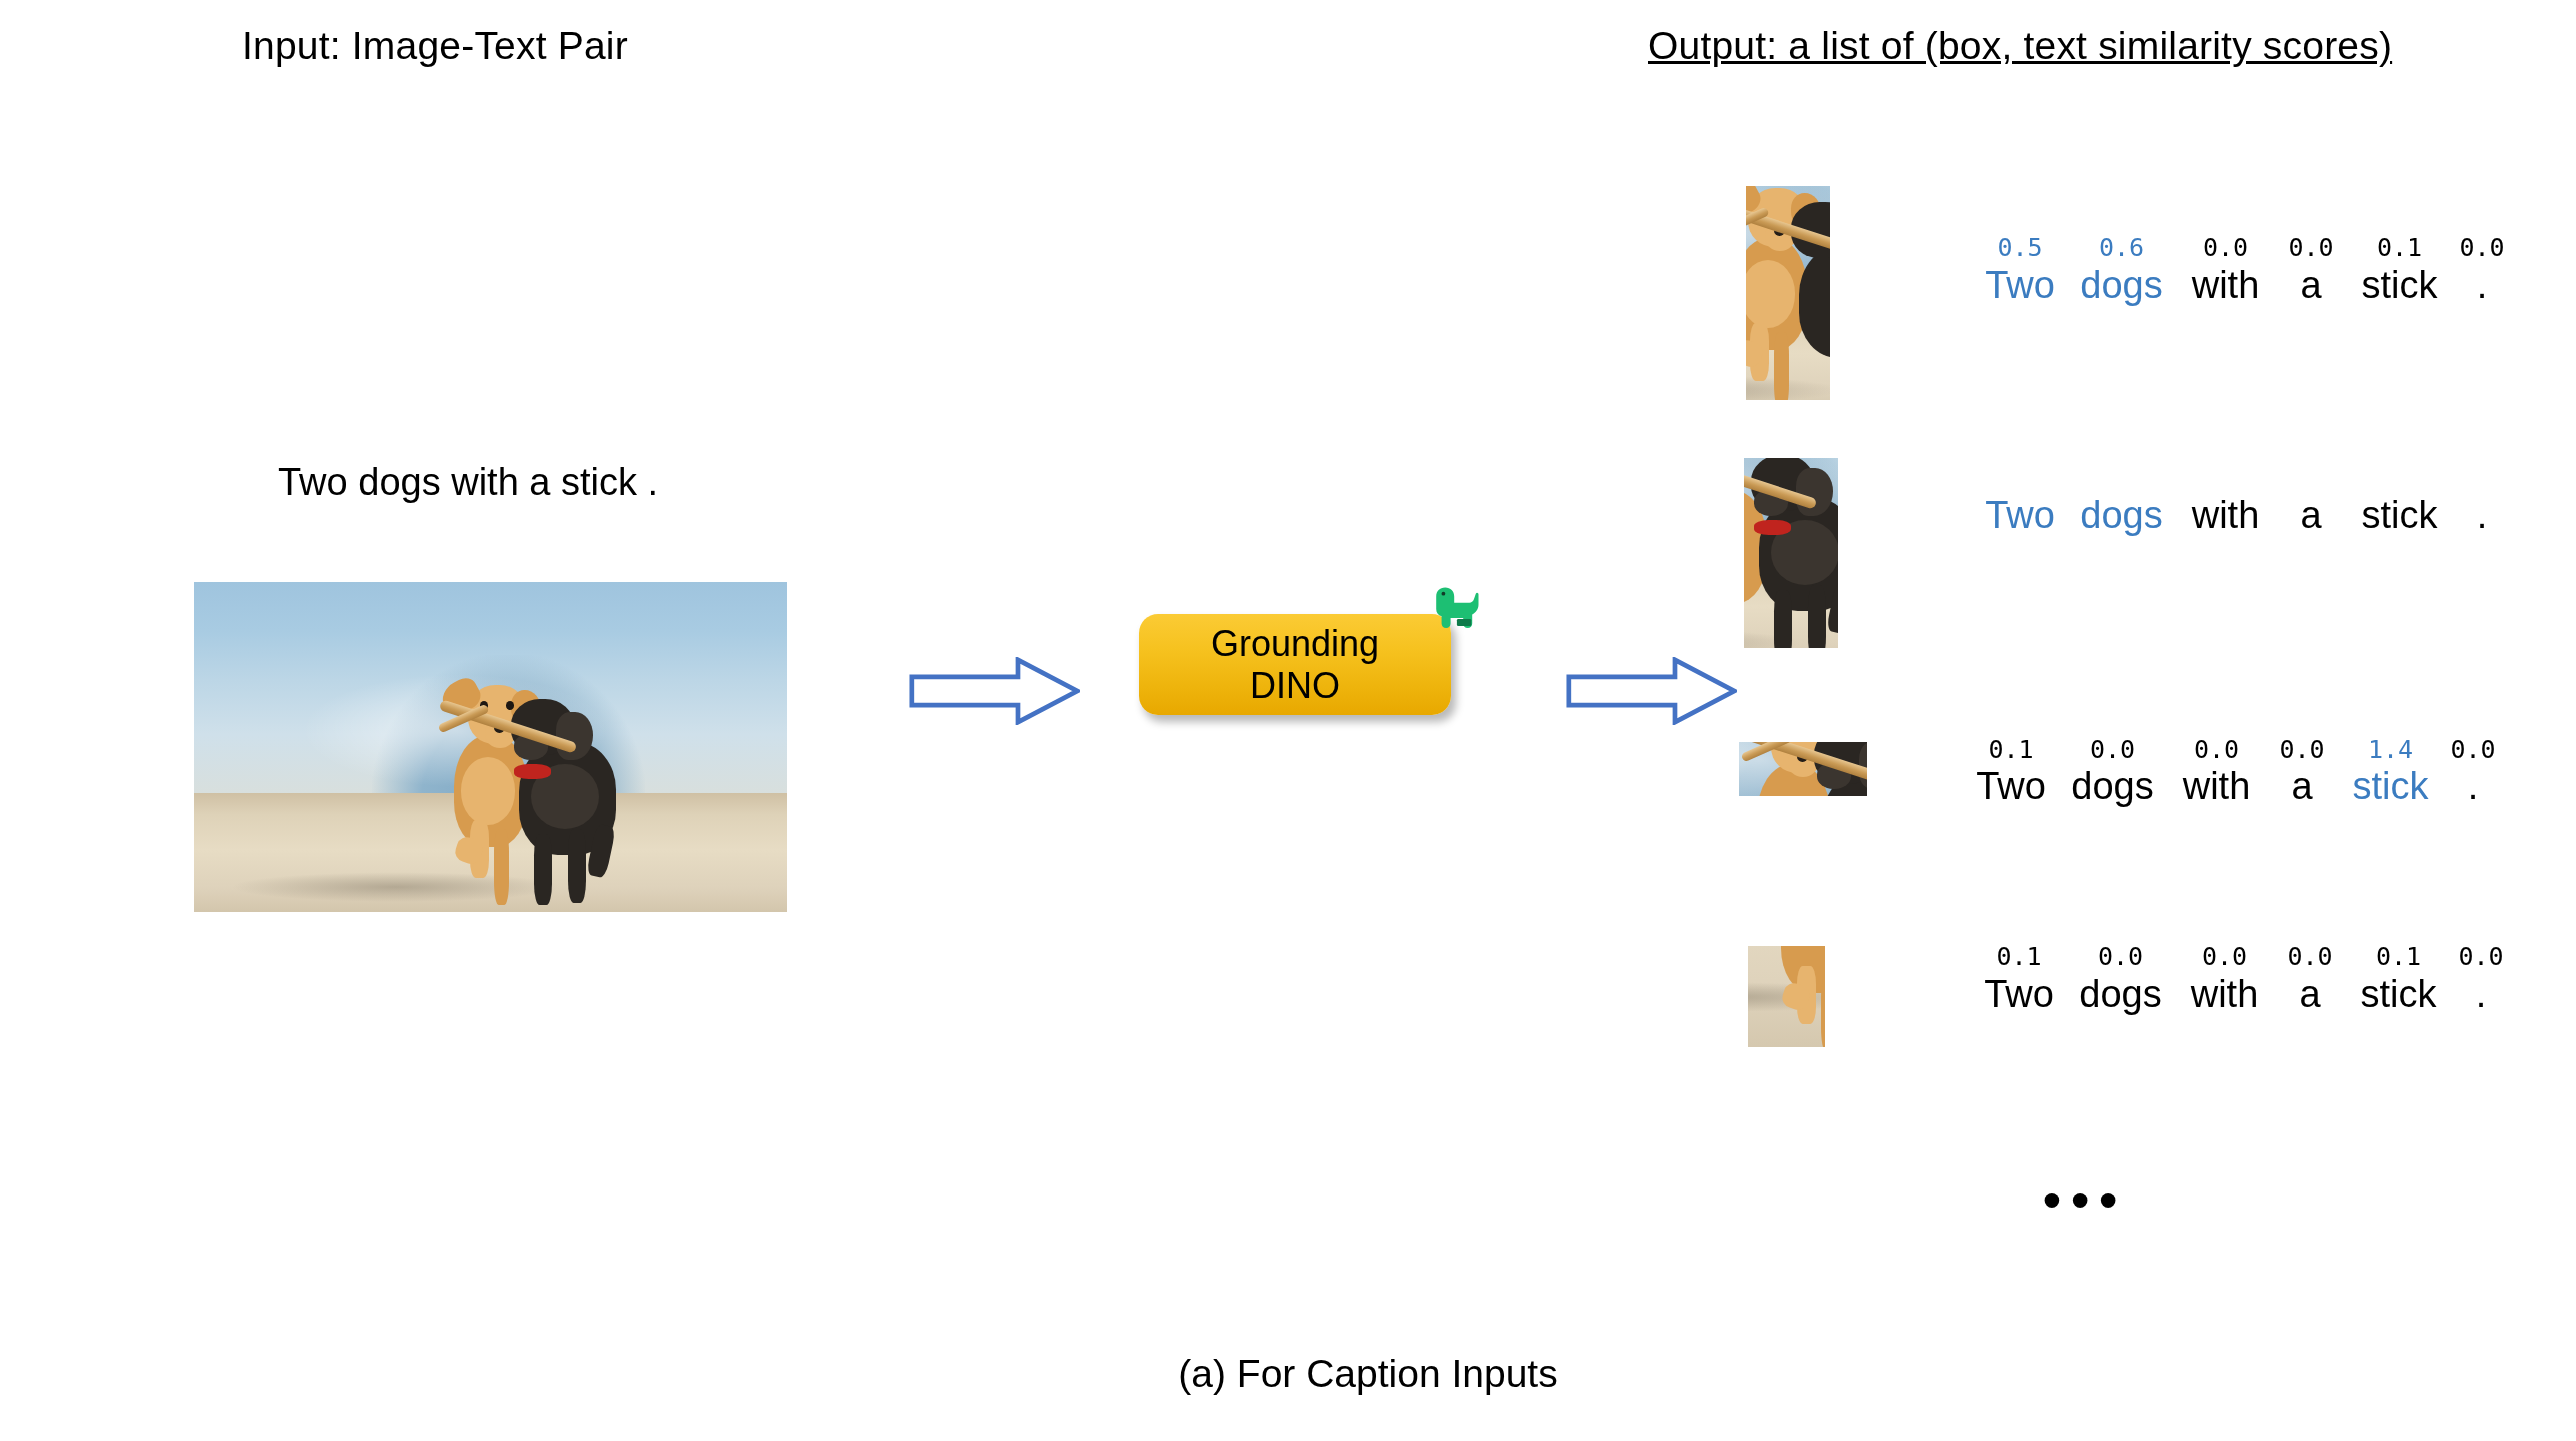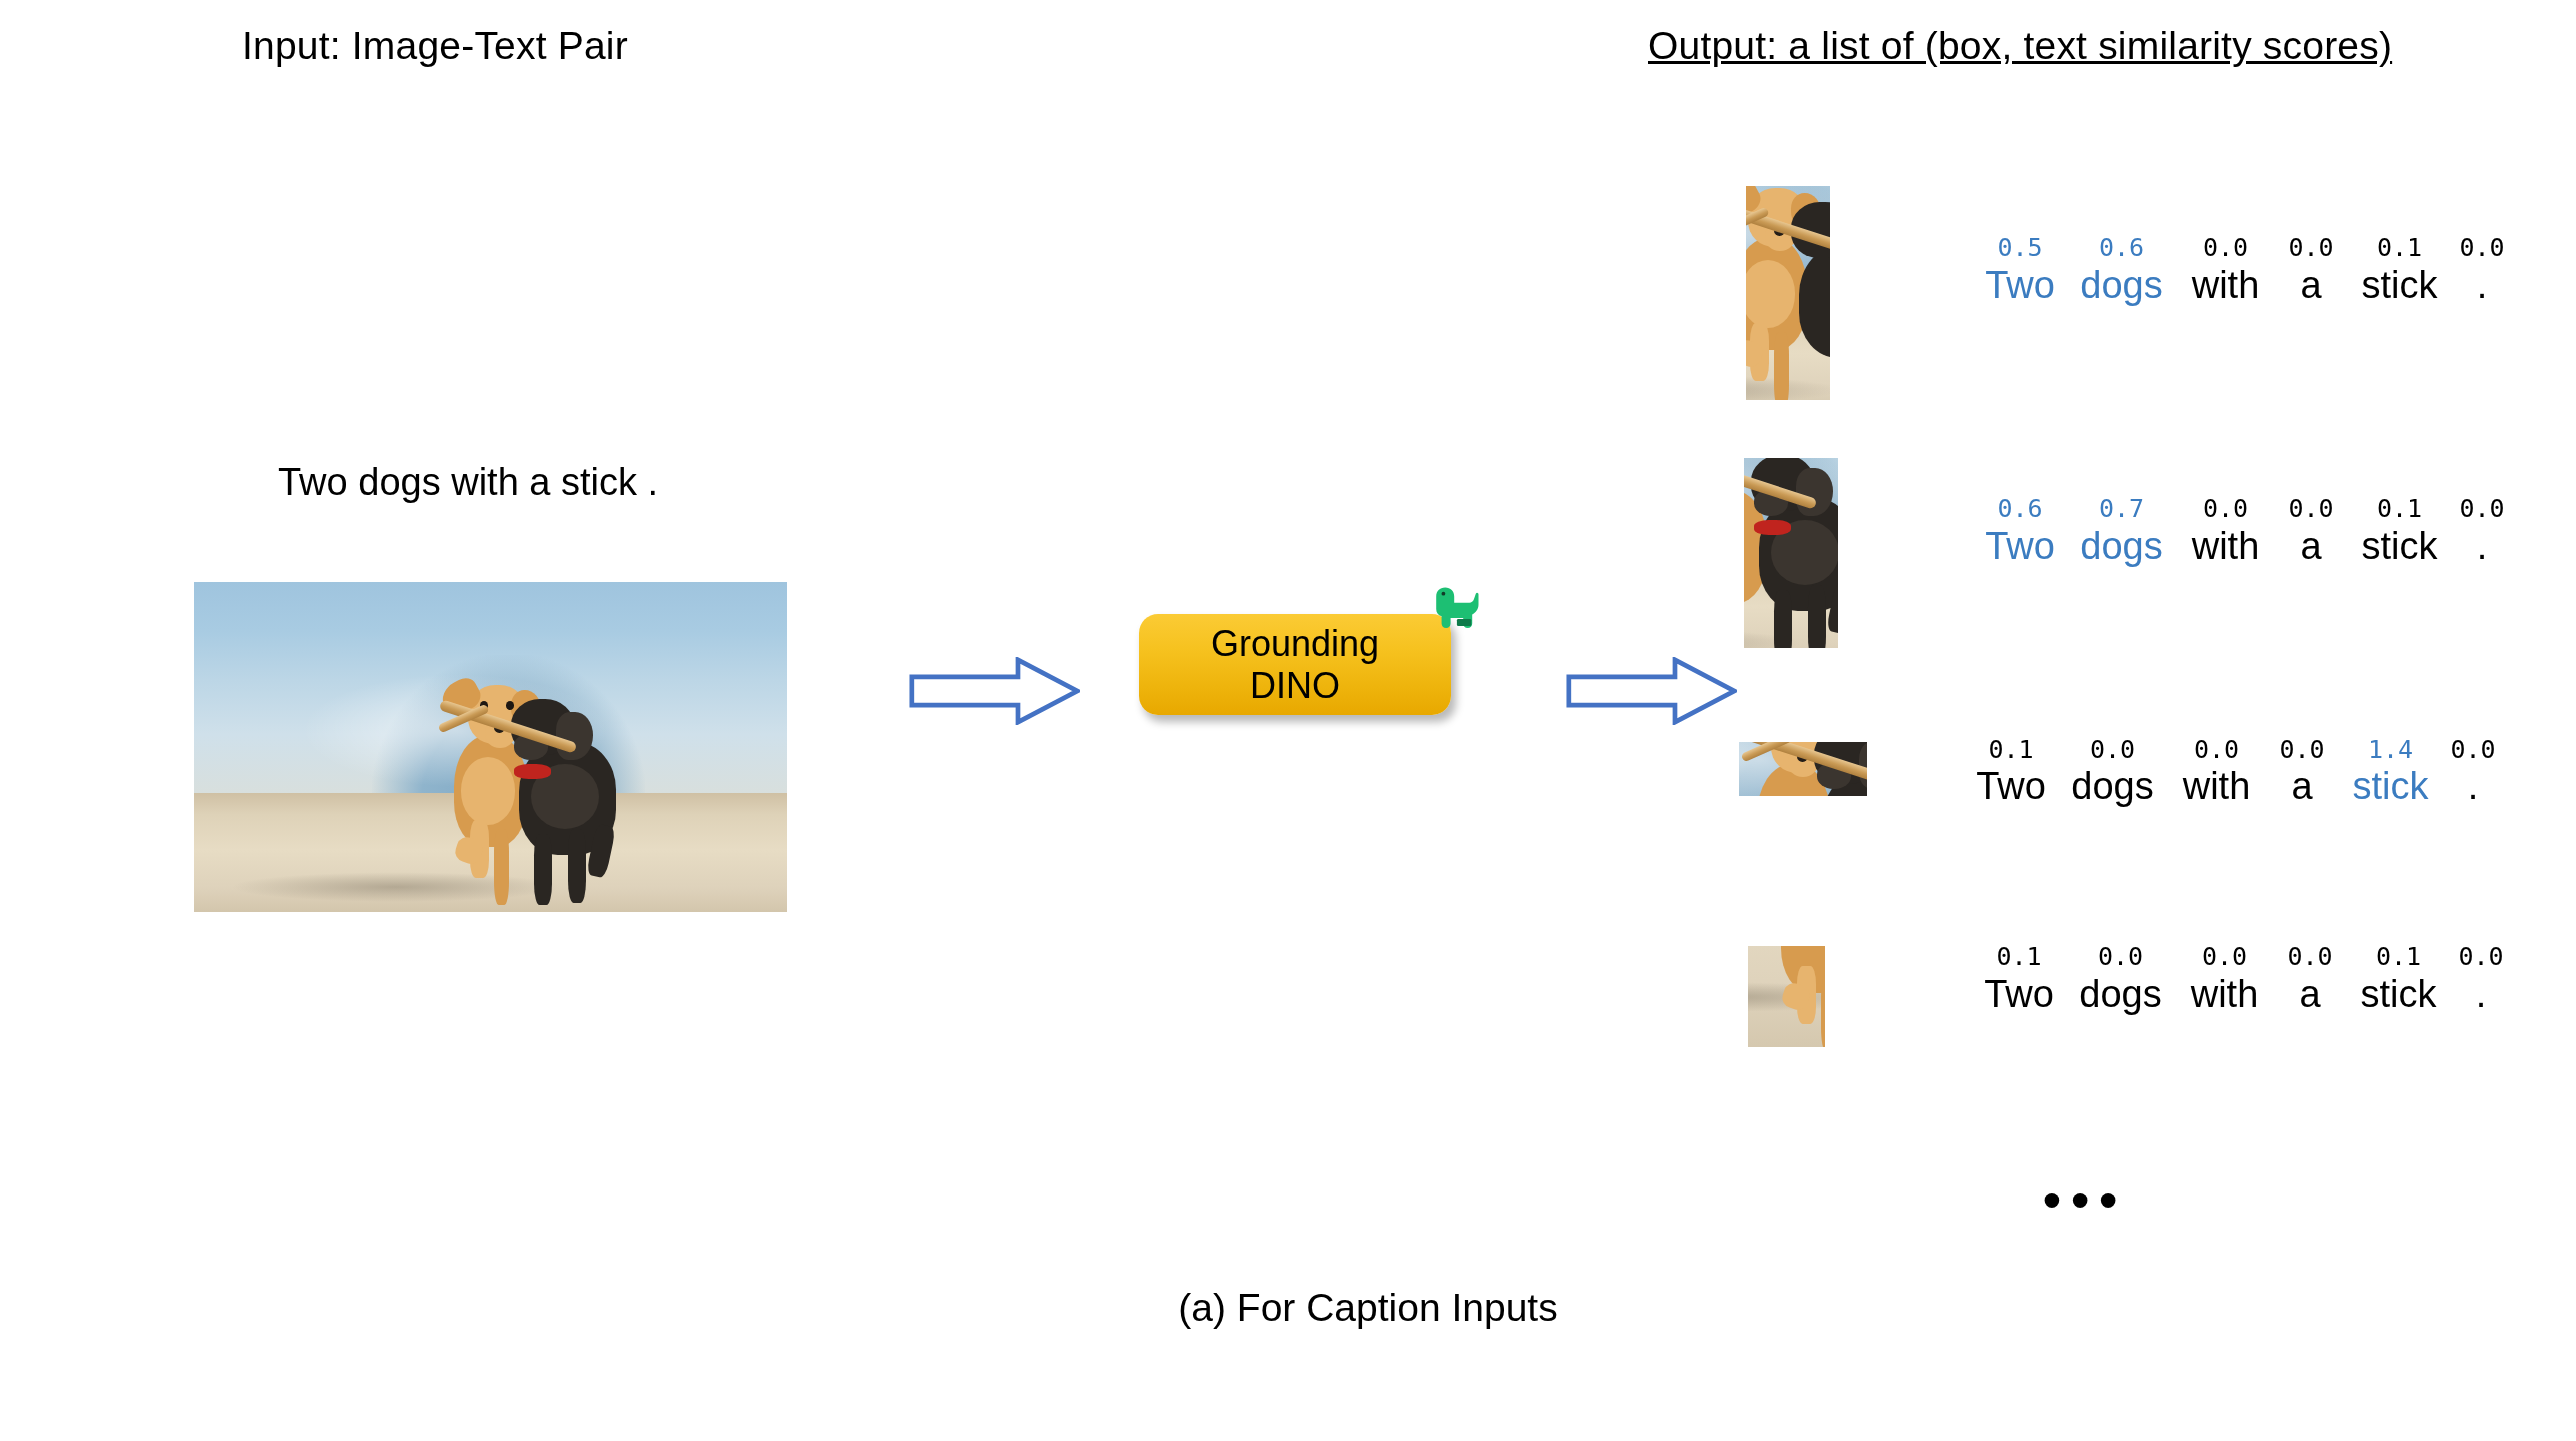--- a/index.html
+++ b/index.html
@@ -19,21 +19,21 @@
     white-space: nowrap;
     letter-spacing: 0.2px;
   }
   #hdr-input  { left: 242px; top: 24.4px; }
   #hdr-output { left: 1648px; top: 24.4px; text-decoration: underline; }
 
   
   #figure-caption {
     position: absolute;
     left: 0; right: 0;
-    top: 1286px;
+    top: 1352px;
     text-align: center;
     font-size: 39px;
     color: #000;
   }
   #figure-caption .capinner { display: inline-block; margin-left: 160px; }
 
   
   #input-sentence {
     position: absolute;
     left: 278px; top: 461px;
@@ -276,21 +276,20 @@
             <div class="muzzle" style="left:8%; top:32%; width:26%; height:7%; background:#c0241e; border-radius:40%;"></div>
             <div class="leg blk" style="left:22%; top:64%; width:13%; height:33%; border-radius:30%;"></div>
             <div class="leg blk" style="left:46%; top:62%; width:13%; height:34%; border-radius:30%;"></div>
             <div class="leg blk" style="left:62%; top:60%; width:14%; height:24%; border-radius:30%; transform:rotate(12deg);"></div>
           </div>
           <div class="stick-bar" style="left:41%; top:42%; width:24%; height:3.4%; transform:rotate(18deg);"></div>
         </div>
       </div>
     </div>
     <div class="tokrow" style="left:227px; top:36px;">
-      <div class="scores"><span style="width: 98px; color: rgb(59, 124, 192);">0.6</span><span style="width: 105px; color: rgb(59, 124, 192);">0.7</span><span style="width: 103px;">0.0</span><span style="width: 68px;">0.0</span><span style="width: 109px;">0.1</span><span style="width: 56px;">0.0</span></div>
       <div class="tokens"><span class="hl" style="width: 98px;">Two</span><span class="hl" style="width: 105px;">dogs</span><span style="width: 103px;">with</span><span style="width: 68px;">a</span><span style="width: 109px;">stick</span><span style="width: 56px;">.</span></div>
     </div>
   </div>
 
   <div class="out-row" style="left:1739px; top:742px; width:826px; height:113px;">
     <div class="thumb" style="left:0; top:0; width:128px; height:54px;">
       <div class="scene-wrap" style="left:-242px; top:-131px; width:593px; height:330px;">
         <div class="scene">
           <div class="sky"></div>
             <div class="hill"></div>

